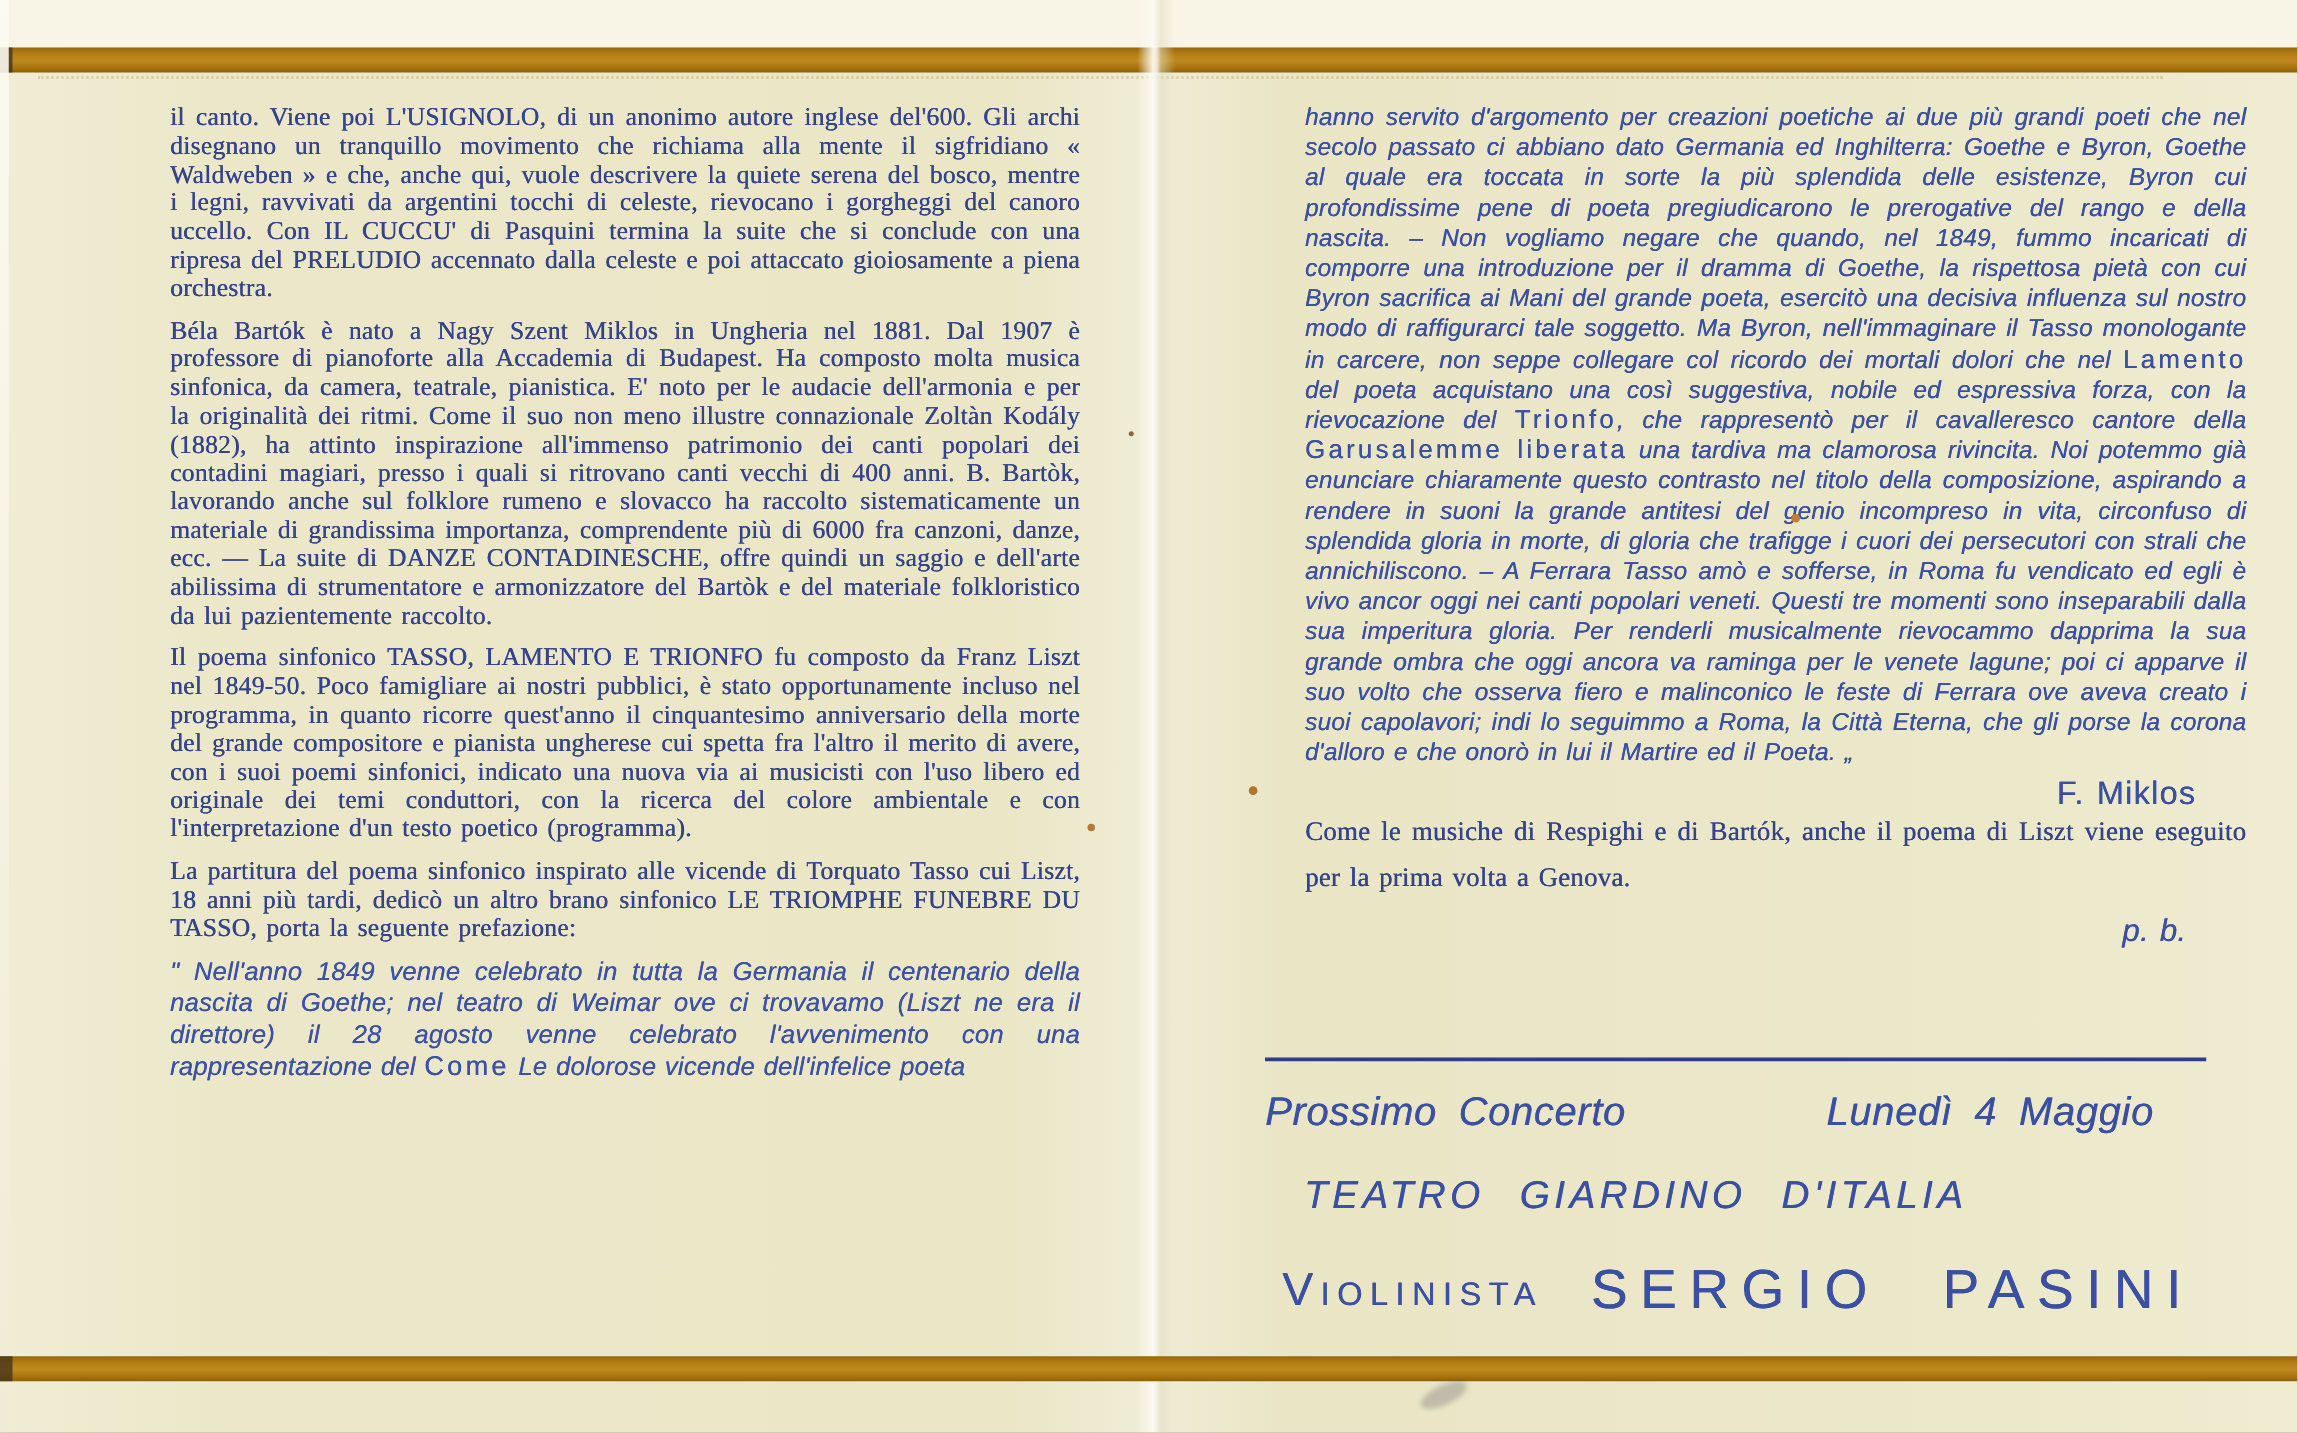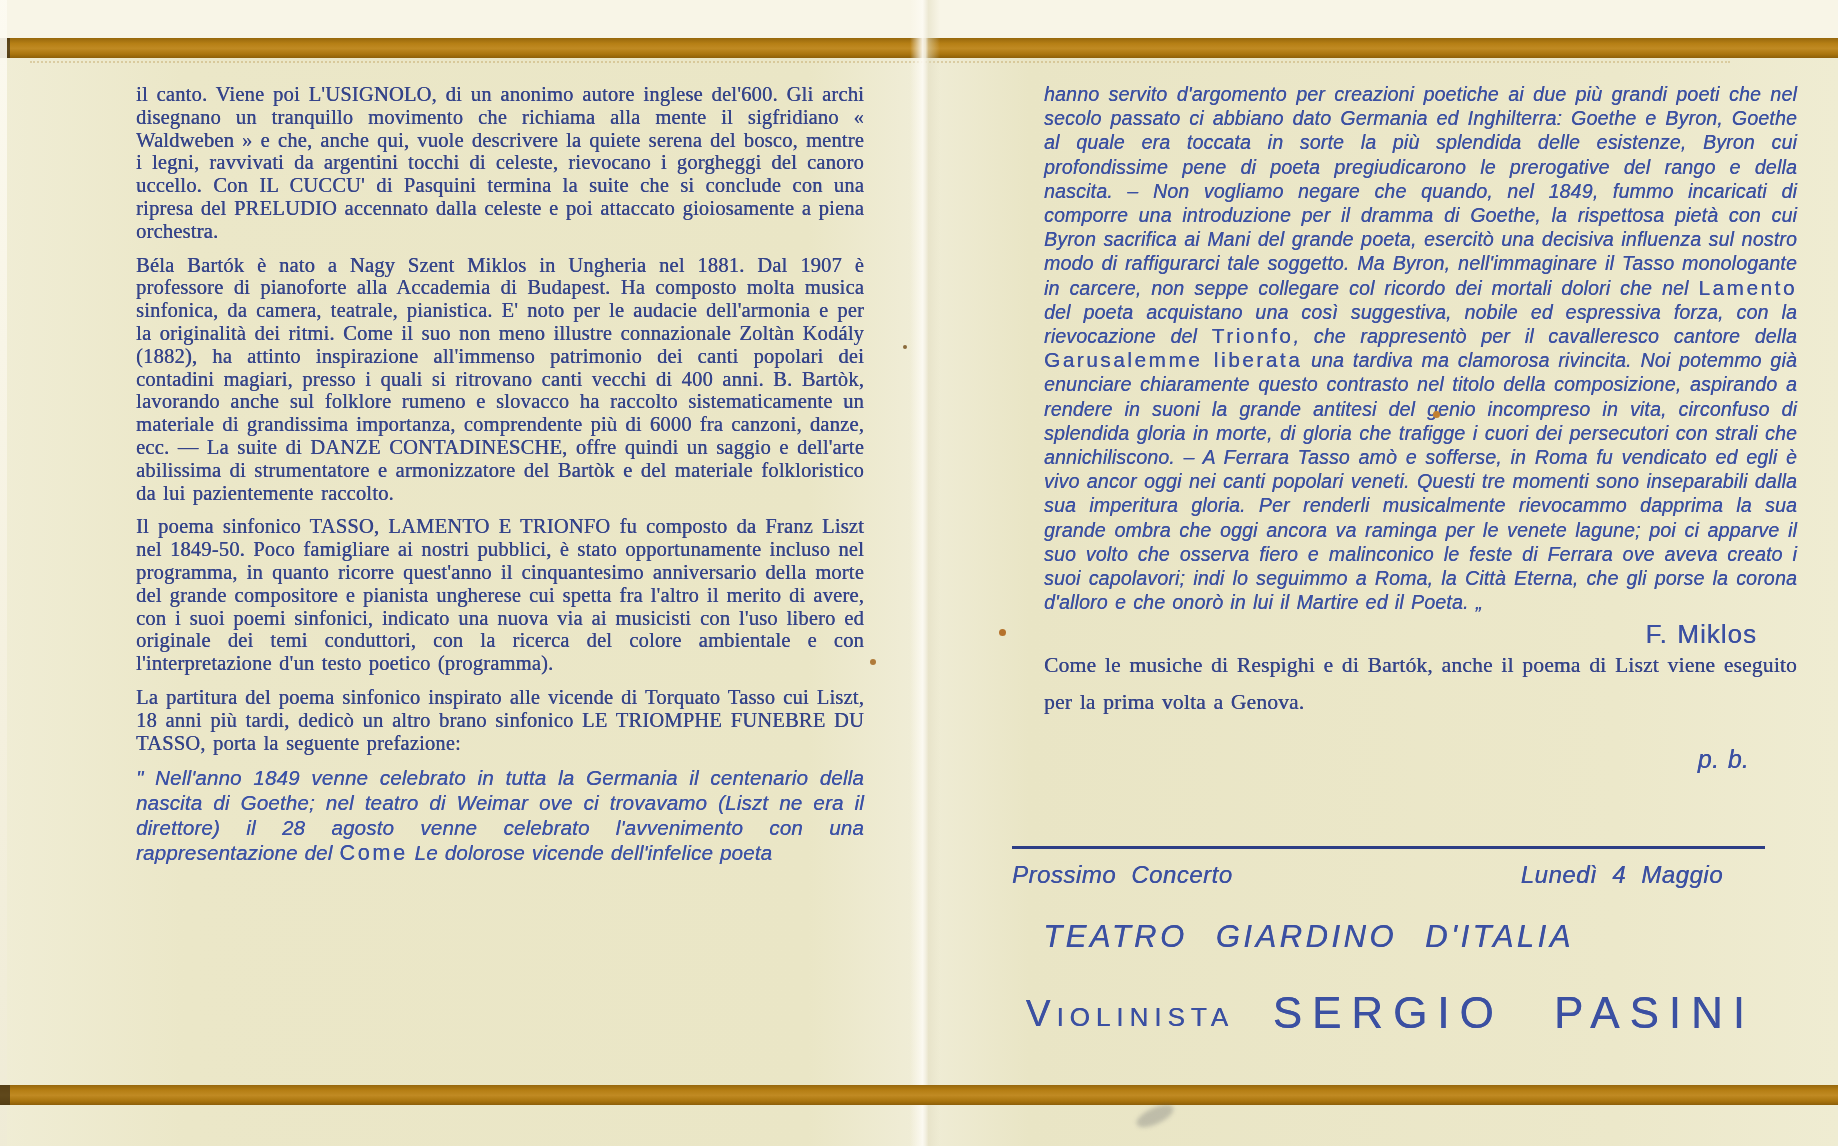--- a/index.html
+++ b/index.html
@@ -39,27 +39,27 @@
   .col-right{
     position:absolute;left:1044px;top:82px;width:753px;
     font-family:"Liberation Sans",sans-serif;font-style:italic;
     font-size:19.5px;line-height:24.2px;color:#3b50a2;text-align:justify;
     word-spacing:1.5px;letter-spacing:.2px;text-shadow:.25px 0 0 currentColor;
   }
   .col-right p{margin:0;}
   .sig{margin-top:8px;text-align:right;padding-right:40px;font-style:normal;font-size:26px;letter-spacing:1px;}
   .note{font-family:"Liberation Serif",serif;font-style:normal;color:#35448a;
     font-size:21.5px;line-height:37px;margin-top:13px;word-spacing:2px;text-shadow:.3px 0 0 currentColor;}
-  .initials{text-align:right;padding-right:48px;margin-top:26px;font-size:25px;}
+  .initials{text-align:right;padding-right:48px;margin-top:12px;font-size:25px;}
   
   .footer{position:absolute;left:1012px;top:846px;width:753px;color:#3b50a2;
     font-family:"Liberation Sans",sans-serif;text-shadow:.3px 0 0 currentColor;}
   .rule{border-top:3px solid #2d3e86;width:100%;}
-  .concert-row{display:flex;justify-content:space-between;margin-top:12px;
-    font-style:italic;font-size:24px;padding-right:42px;word-spacing:8px;letter-spacing:.5px;text-align:center;}
+  .concert-row{display:flex;justify-content:space-between;margin-top:22px;
+    font-style:italic;font-size:32px;padding-right:42px;word-spacing:8px;letter-spacing:.5px;text-align:center;}
   .venue{text-align:center;margin-top:30px;font-style:italic;font-size:31px;
     letter-spacing:3.5px;word-spacing:16px;padding-right:160px;}
   .artist{ text-align:right;margin-top:33px;white-space:nowrap;padding-right:10px;}
   .artist-role{display:inline-block;font-size:26px;letter-spacing:6px;margin-right:34px;vertical-align:2px;}
   .artist-role::first-letter{font-size:37px;}
   .artist-name{display:inline-block;font-size:44px;letter-spacing:10px;word-spacing:28px;}
   
   .speck{position:absolute;border-radius:50%;}
   .s1{left:870px;top:659px;width:6px;height:6px;background:#b07b3a;}
   .s2{left:999px;top:629px;width:7px;height:7px;background:#b5722c;}

